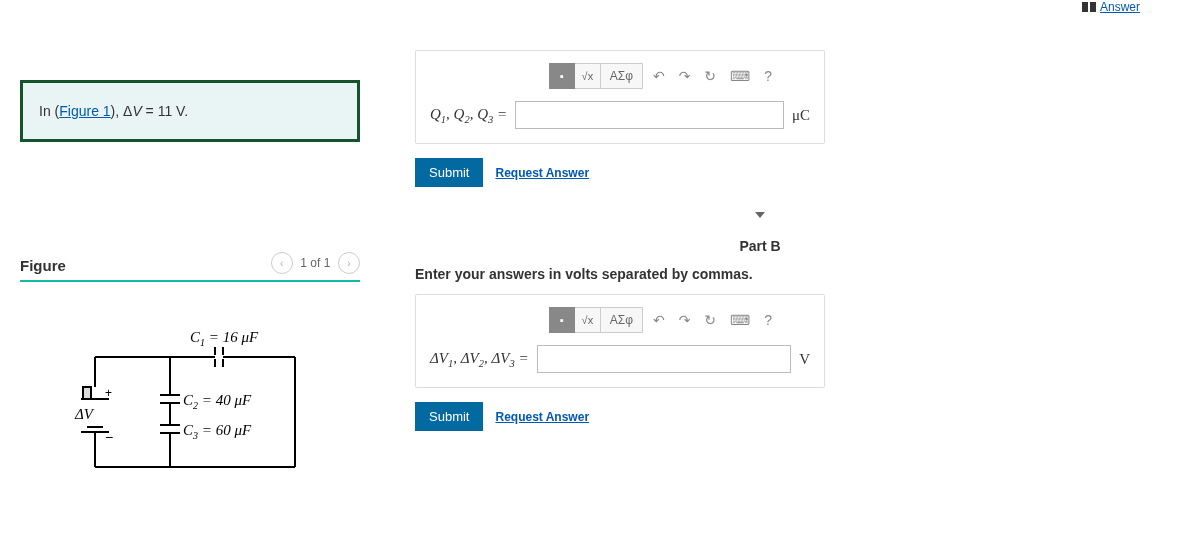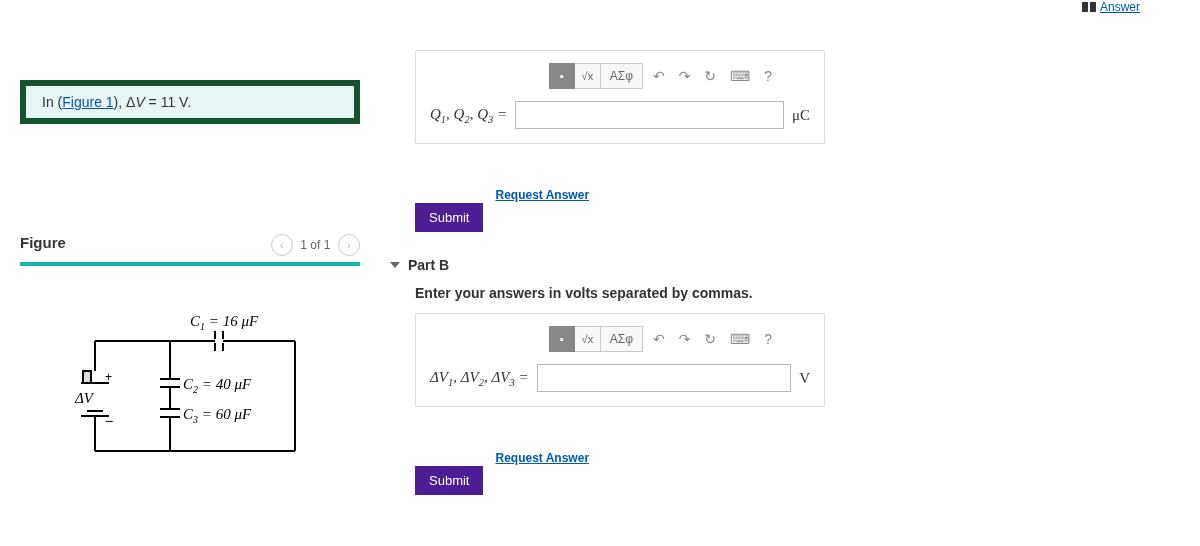--- a/index.html
+++ b/index.html
@@ -40,32 +40,32 @@
     width: 14px;
     height: 10px;
     margin-right: 4px;
     background: linear-gradient(to right, #333 45%, transparent 45%, transparent 55%, #333 55%);
     vertical-align: middle;
     position: relative;
     top: -1px;
   }
   .info-box {
     background: #e9f5f5;
-    border: 6px solid #14532d;
-    padding: 8px 16px;
+    border: 3px solid #14532d;
+    padding: 20px 16px;
     margin-top: 70px;
     font-size: 14px;
   }
   .info-box a { color: #0059b3; text-decoration: underline; }
   .figure-hdr {
     display: flex;
-    align-items: flex-start;
+    align-items: flex-end;
     justify-content: space-between;
     margin-top: 110px;
-    border-bottom: 4px solid #14b8a6;
+    border-bottom: 2px solid #14b8a6;
     padding-bottom: 6px;
   }
   .figure-hdr .title { font-weight: bold; font-size: 15px; }
   .nav-btn {
     width: 22px; height: 22px;
     border-radius: 50%;
     border: 1px solid #ccc;
     display: inline-flex;
     align-items: center;
     justify-content: center;
@@ -158,45 +158,45 @@
     flex-shrink: 0;
   }
   .action-row {
     margin-top: 14px;
     margin-left: 35px;
     display: flex;
     align-items: center;
     gap: 12px;
   }
   .submit-btn {
-    background: #4c1d95;
+    background: #0369a1;
     color: #fff;
     border: none;
     padding: 7px 14px;
     font-size: 13px;
     cursor: pointer;
-    margin-top: 45px;
   }
   .req-link {
     color: #0059b3;
     text-decoration: underline;
     font-weight: bold;
     font-size: 12px;
     cursor: pointer;
     text-align: center;
   }
   .part-b-hdr {
     display: flex;
     align-items: center;
-    gap: 8px;
+    gap: 20px;
     font-weight: bold;
     font-size: 14px;
     margin-bottom: 12px;
     margin-left: 10px;
     cursor: pointer;
+    flex-direction: column;
   }
   .caret {
     width: 0; height: 0;
     border-left: 5px solid transparent;
     border-right: 5px solid transparent;
     border-top: 6px solid #666;
   }
   sub { font-size: 0.7em; }
 </style>
 </head>

